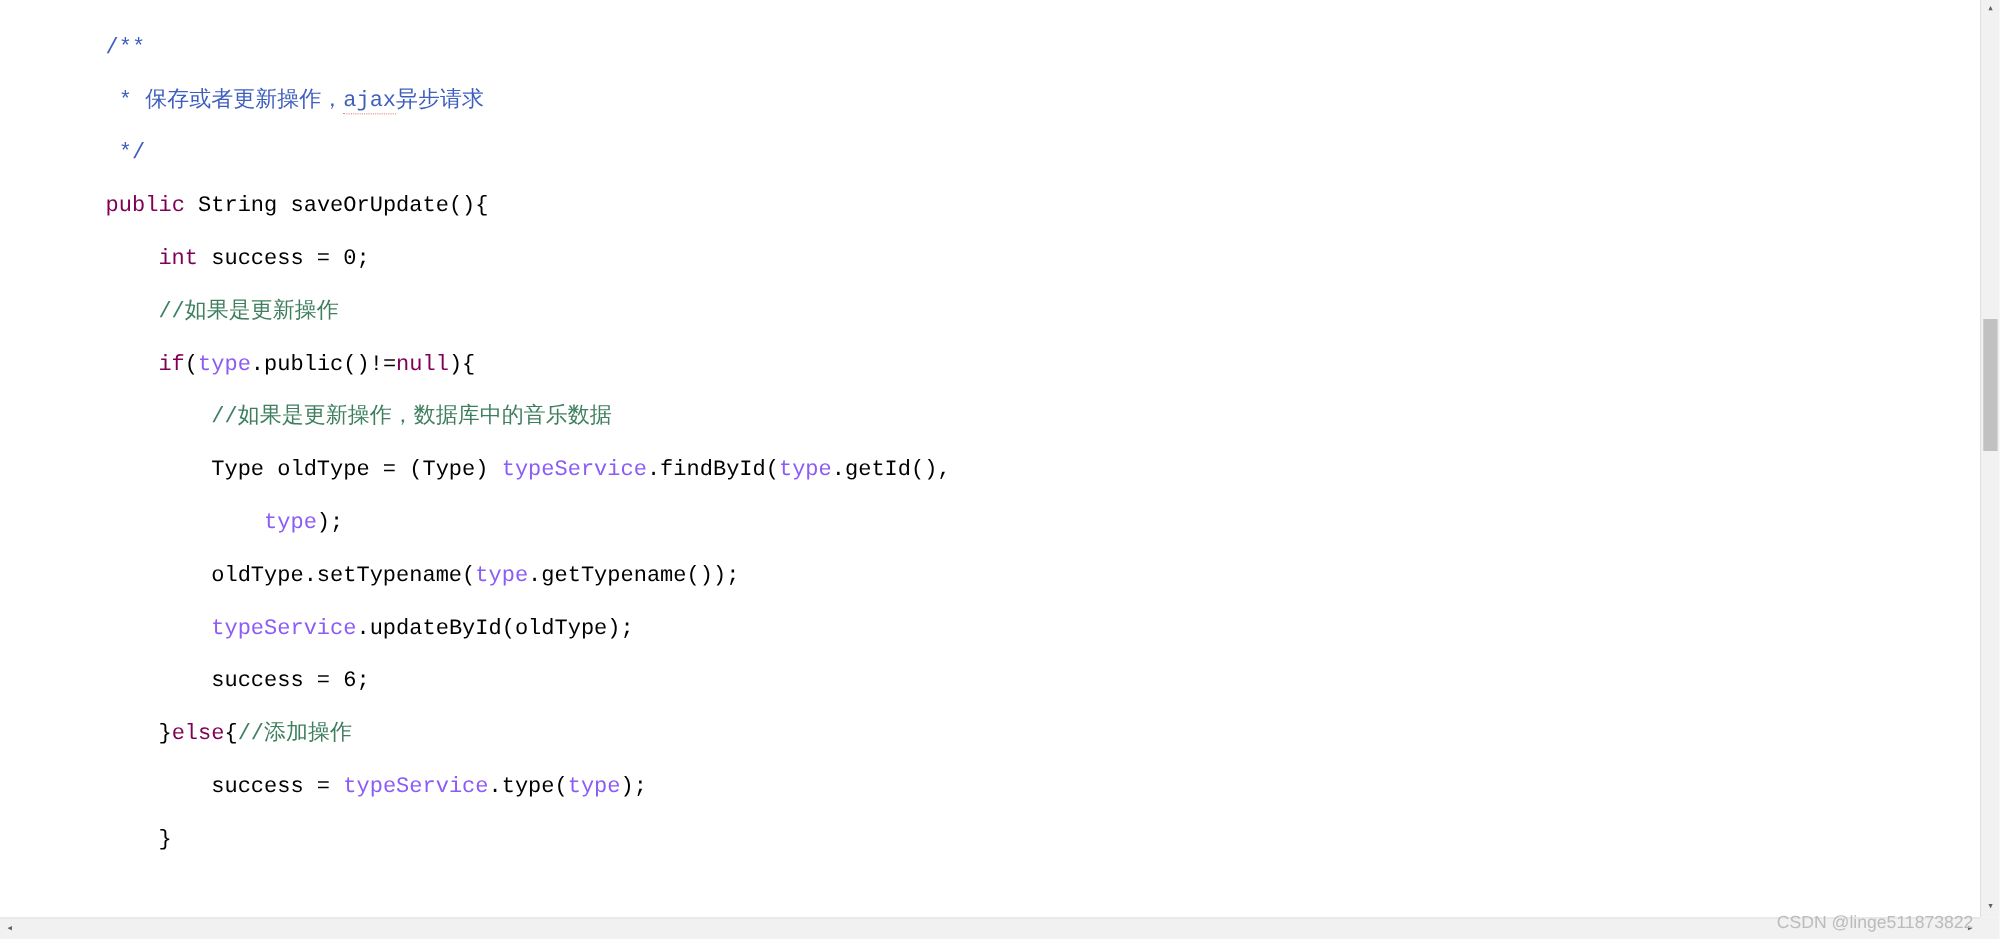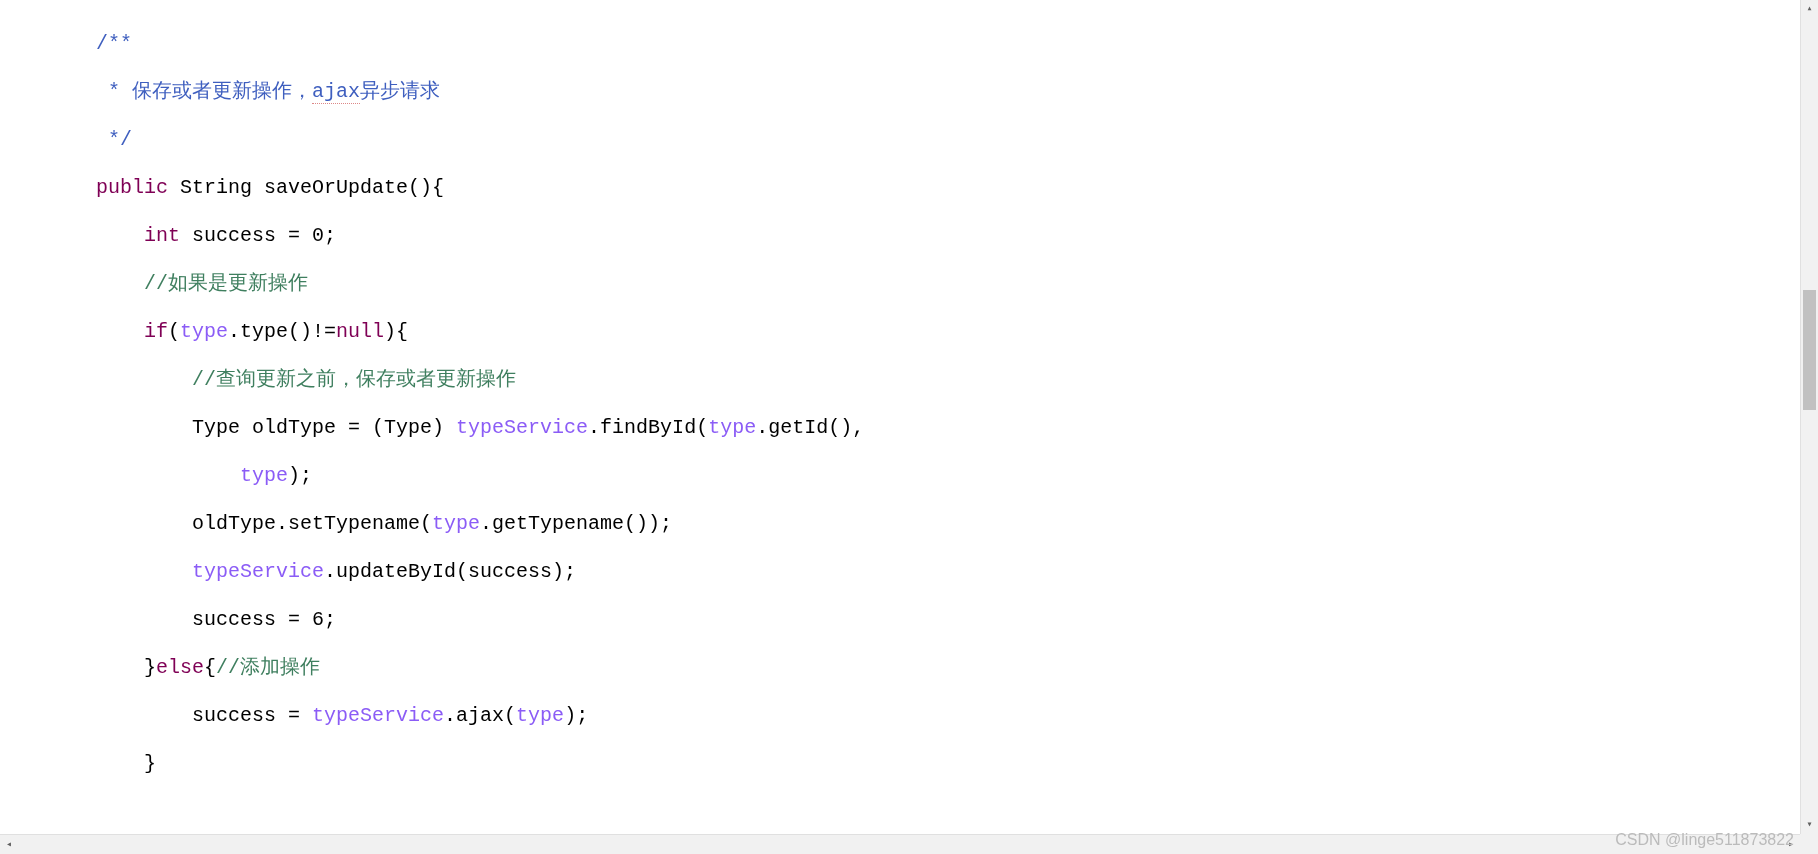--- a/index.html
+++ b/index.html
@@ -92,29 +92,29 @@
 <body>
 
 <div class="editor-container">
   <div class="code-area">
 <span class="line"><span>    </span><span class="cm-doc">/**</span></span>
 <span class="line"><span>    </span><span class="cm-doc"> * </span><span class="cm-doc">保存或者更新操作，</span><span class="cm-docu">ajax</span><span class="cm-doc">异步请求</span></span>
 <span class="line"><span>    </span><span class="cm-doc"> */</span></span>
 <span class="line"><span>    </span><span class="kw">public</span><span class="nrm"> </span><span class="nrm">String</span><span class="nrm"> saveOrUpdate(){</span></span>
 <span class="line"><span>        </span><span class="kw">int</span><span class="nrm"> success = 0;</span></span>
 <span class="line"><span>        </span><span class="cm-line">//如果是更新操作</span></span>
-<span class="line"><span>        </span><span class="kw">if</span><span class="nrm">(</span><span class="fld">type</span><span class="nrm">.type()!=</span><span class="kw">null</span><span class="nrm">){</span></span>
-<span class="line"><span>            </span><span class="cm-line">//查询更新之前，保存或者更新操作</span></span>
+<span class="line"><span>        </span><span class="kw">if</span><span class="nrm">(</span><span class="fld">type</span><span class="nrm">.public()!=</span><span class="kw">null</span><span class="nrm">){</span></span>
+<span class="line"><span>            </span><span class="cm-line">//如果是更新操作，数据库中的音乐数据</span></span>
 <span class="line"><span>            </span><span class="nrm">Type oldType = (Type) </span><span class="fld">typeService</span><span class="nrm">.findById(</span><span class="fld">type</span><span class="nrm">.getId(),</span></span>
 <span class="line"><span>                </span><span class="fld">type</span><span class="nrm">);</span></span>
 <span class="line"><span>            </span><span class="nrm">oldType.setTypename(</span><span class="fld">type</span><span class="nrm">.getTypename());</span></span>
-<span class="line"><span>            </span><span class="fld">typeService</span><span class="nrm">.updateById(success);</span></span>
+<span class="line"><span>            </span><span class="fld">typeService</span><span class="nrm">.updateById(oldType);</span></span>
 <span class="line"><span>            </span><span class="nrm">success = 6;</span></span>
 <span class="line"><span>        </span><span class="nrm">}</span><span class="kw">else</span><span class="nrm">{</span><span class="cm-line">//添加操作</span></span>
-<span class="line"><span>            </span><span class="nrm">success = </span><span class="fld">typeService</span><span class="nrm">.ajax(</span><span class="fld">type</span><span class="nrm">);</span></span>
+<span class="line"><span>            </span><span class="nrm">success = </span><span class="fld">typeService</span><span class="nrm">.type(</span><span class="fld">type</span><span class="nrm">);</span></span>
 <span class="line"><span>        </span><span class="nrm">}</span></span>
 
 
 
 
 
 
 
 
 

